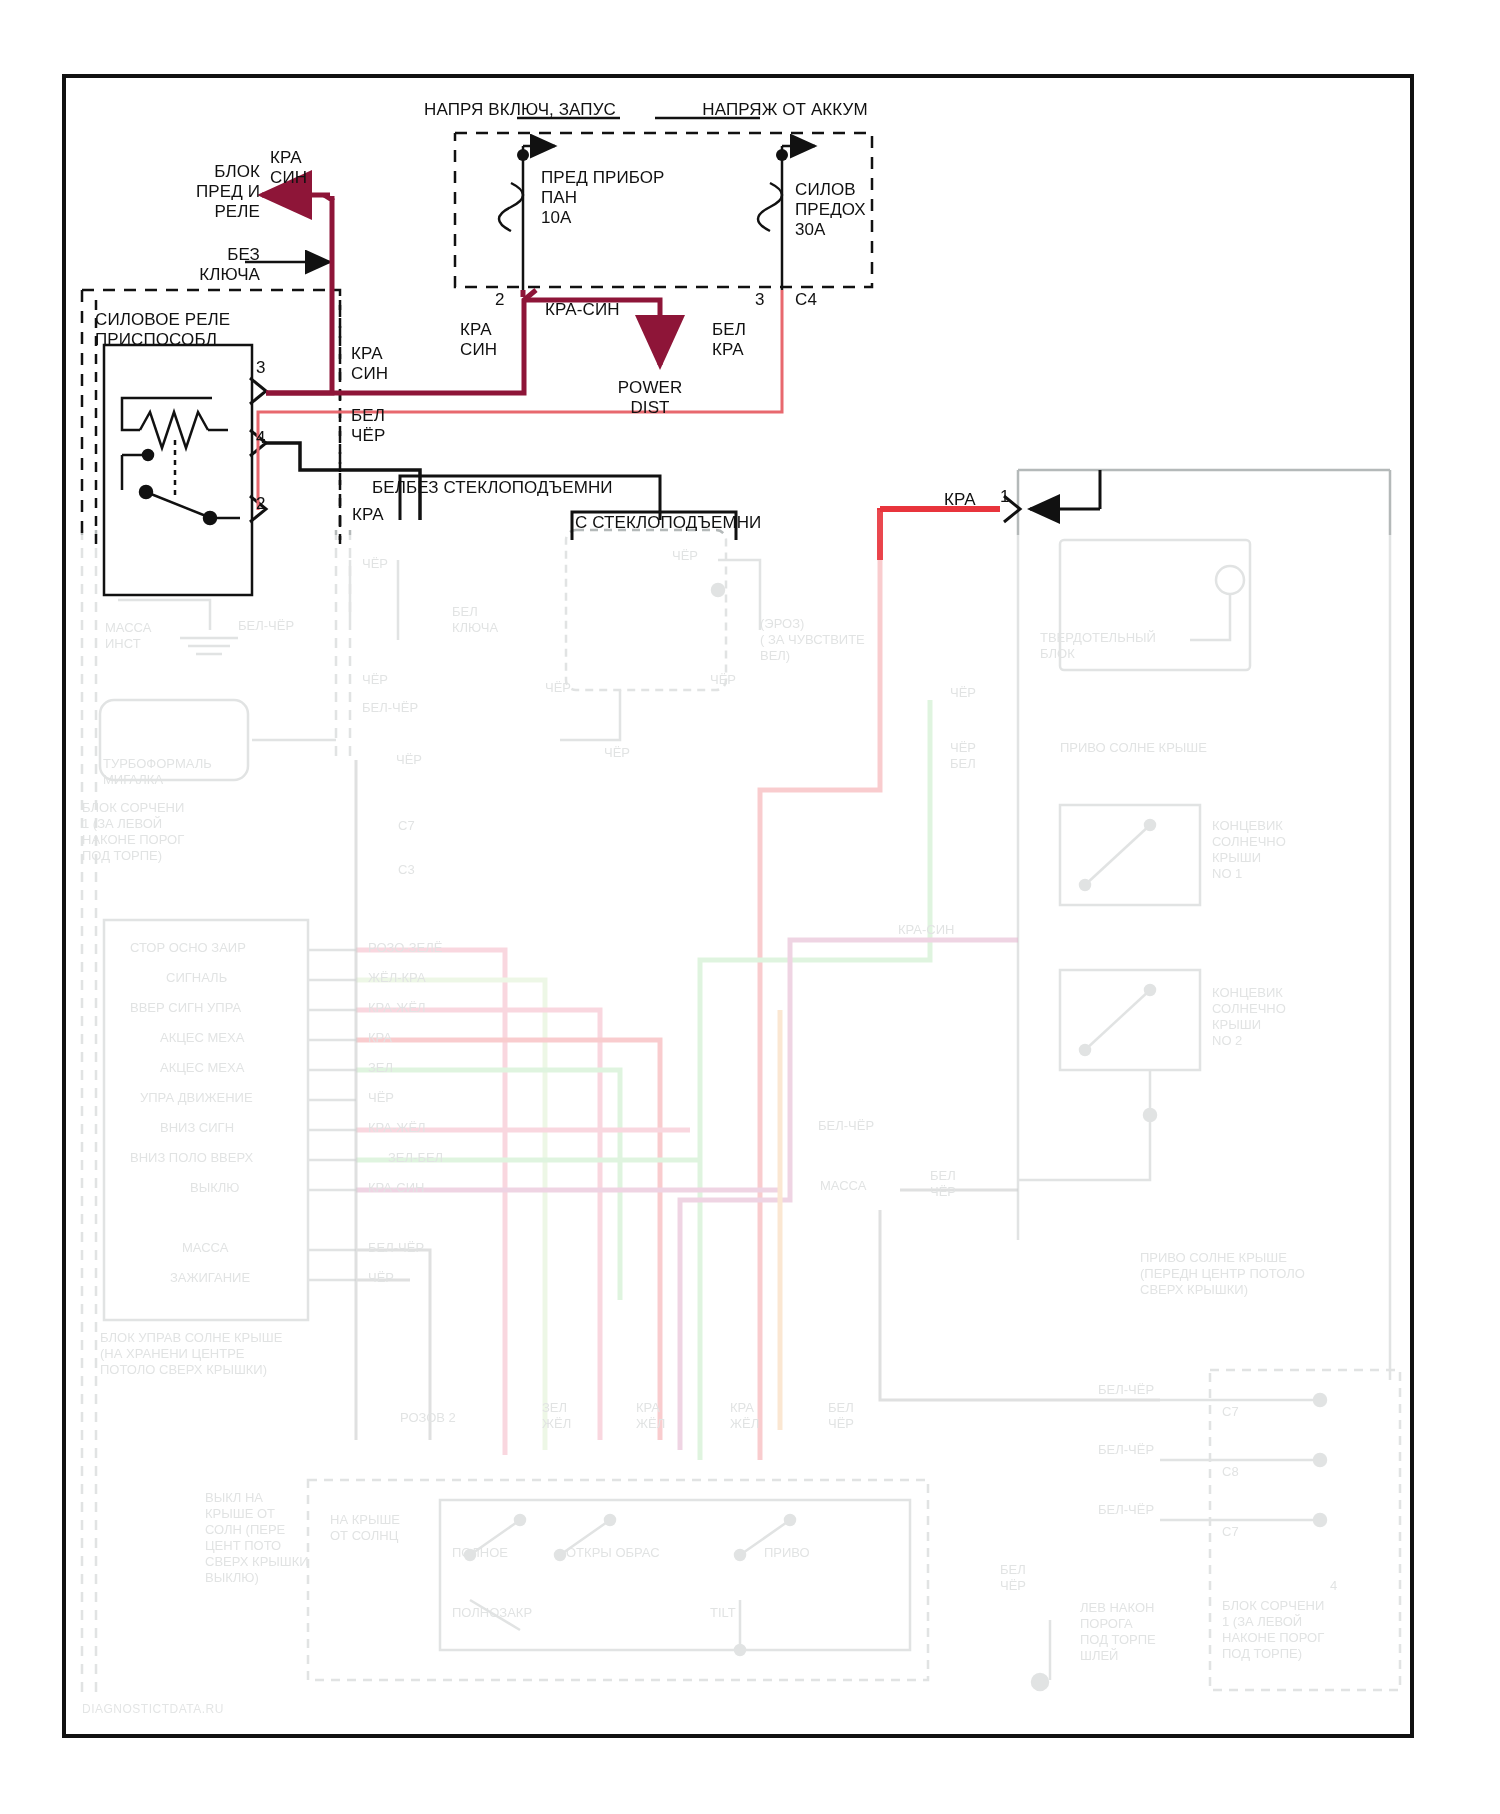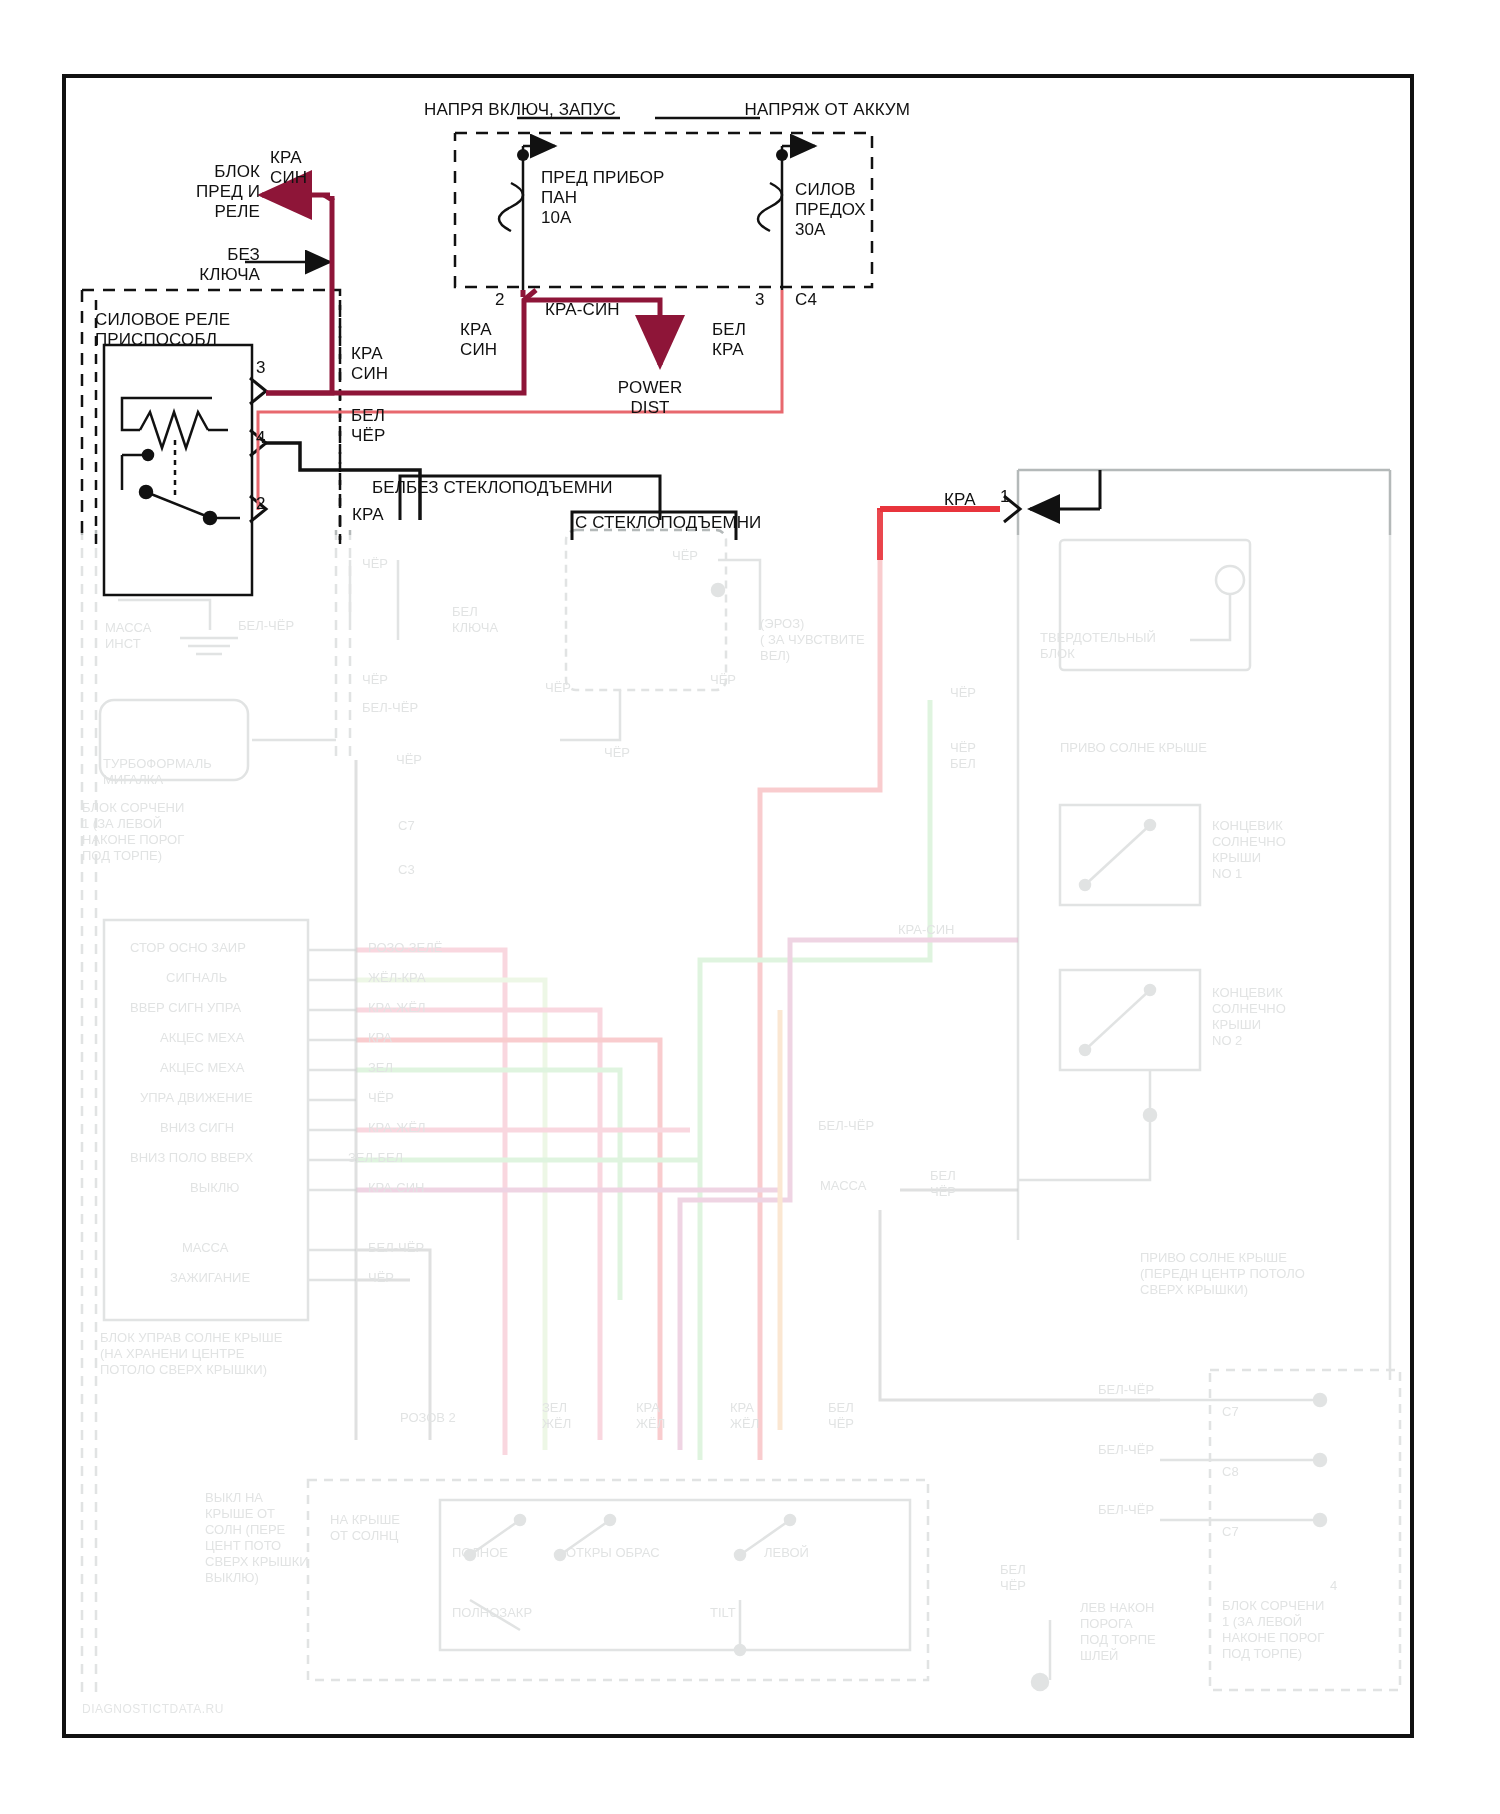--- a/index.html
+++ b/index.html
@@ -207,21 +207,21 @@
   <div class="bt" style="left:182px; top:1240px;">МАССА</div>
   <div class="bt" style="left:170px; top:1270px;">ЗАЖИГАНИЕ</div>
 
   <div class="bt" style="left:368px; top:940px;">РОЗО-ЗЕЛЁ</div>
   <div class="bt" style="left:368px; top:970px;">ЖЁЛ-КРА</div>
   <div class="bt" style="left:368px; top:1000px;">КРА-ЖЁЛ</div>
   <div class="bt" style="left:368px; top:1030px;">КРА</div>
   <div class="bt" style="left:368px; top:1060px;">ЗЕЛ</div>
   <div class="bt" style="left:368px; top:1090px;">ЧЁР</div>
   <div class="bt" style="left:368px; top:1120px;">КРА-ЖЁЛ</div>
-  <div class="bt" style="left:348px; top:1150px;">ЗЕЛ-БЕЛ</div>
+  <div class="bt" style="left:388px; top:1150px;">ЗЕЛ-БЕЛ</div>
   <div class="bt" style="left:368px; top:1180px;">КРА-СИН</div>
   <div class="bt" style="left:368px; top:1240px;">БЕЛ-ЧЁР</div>
   <div class="bt" style="left:368px; top:1270px;">ЧЁР</div>
 
   <div class="bt" style="left:100px; top:1330px;">БЛОК УПРАВ СОЛНЕ КРЫШЕ
 (НА ХРАНЕНИ ЦЕНТРЕ
 ПОТОЛО СВЕРХ КРЫШКИ)</div>
 
   <div class="bt" style="left:1040px; top:630px;">ТВЕРДОТЕЛЬНЫЙ
 БЛОК</div>
@@ -259,21 +259,21 @@
   <div class="bt" style="left:205px; top:1490px;">ВЫКЛ НА
 КРЫШЕ ОТ
 СОЛН (ПЕРЕ
 ЦЕНТ ПОТО
 СВЕРХ КРЫШКИ
 ВЫКЛЮ)</div>
   <div class="bt" style="left:330px; top:1512px;">НА КРЫШЕ
 ОТ СОЛНЦ</div>
   <div class="bt" style="left:452px; top:1545px;">ПОЛНОЕ</div>
   <div class="bt" style="left:566px; top:1545px;">ОТКРЫ ОБРАС</div>
-  <div class="bt" style="left:764px; top:1545px;">ЛЕВОЙ</div>
+  <div class="bt" style="left:764px; top:1545px;">ПРИВО</div>
   <div class="bt" style="left:452px; top:1605px;">ПОЛНОЗАКР</div>
   <div class="bt" style="left:710px; top:1605px;">TILT</div>
 
   <div class="bt" style="left:1098px; top:1382px;">БЕЛ-ЧЁР</div>
   <div class="bt" style="left:1098px; top:1442px;">БЕЛ-ЧЁР</div>
   <div class="bt" style="left:1098px; top:1502px;">БЕЛ-ЧЁР</div>
   <div class="bt" style="left:1222px; top:1404px;">C7</div>
   <div class="bt" style="left:1222px; top:1464px;">C8</div>
   <div class="bt" style="left:1222px; top:1524px;">C7</div>
   <div class="bt" style="left:1330px; top:1578px;">4</div>
@@ -387,21 +387,21 @@
       <path d="M1100 509 L1100 470"></path>
     </g>
 
     <path d="M880 509 L880 560" stroke="#e8343c" stroke-width="6" fill="none" opacity="0.9"></path>
   </svg>
 
   <div style="position:absolute; z-index:60; left:0; top:0; width:1500px; height:1814px;">
 
     <div class="lbl c" style="left:400px; top:100px; width:240px;">НАПРЯ ВКЛЮЧ, ЗАПУС</div>
 
-    <div class="lbl c" style="left:660px; top:100px; width:250px;text-align:right;">НАПРЯЖ ОТ АККУМ</div>
+    <div class="lbl c" style="left:660px; top:100px; width:250px;">НАПРЯЖ ОТ АККУМ</div>
 
     <div class="lbl" style="left:541px; top:168px;">ПРЕД ПРИБОР
 ПАН
 10А</div>
 
     <div class="lbl" style="left:795px; top:180px;">СИЛОВ
 ПРЕДОХ
 30А</div>
 
 

